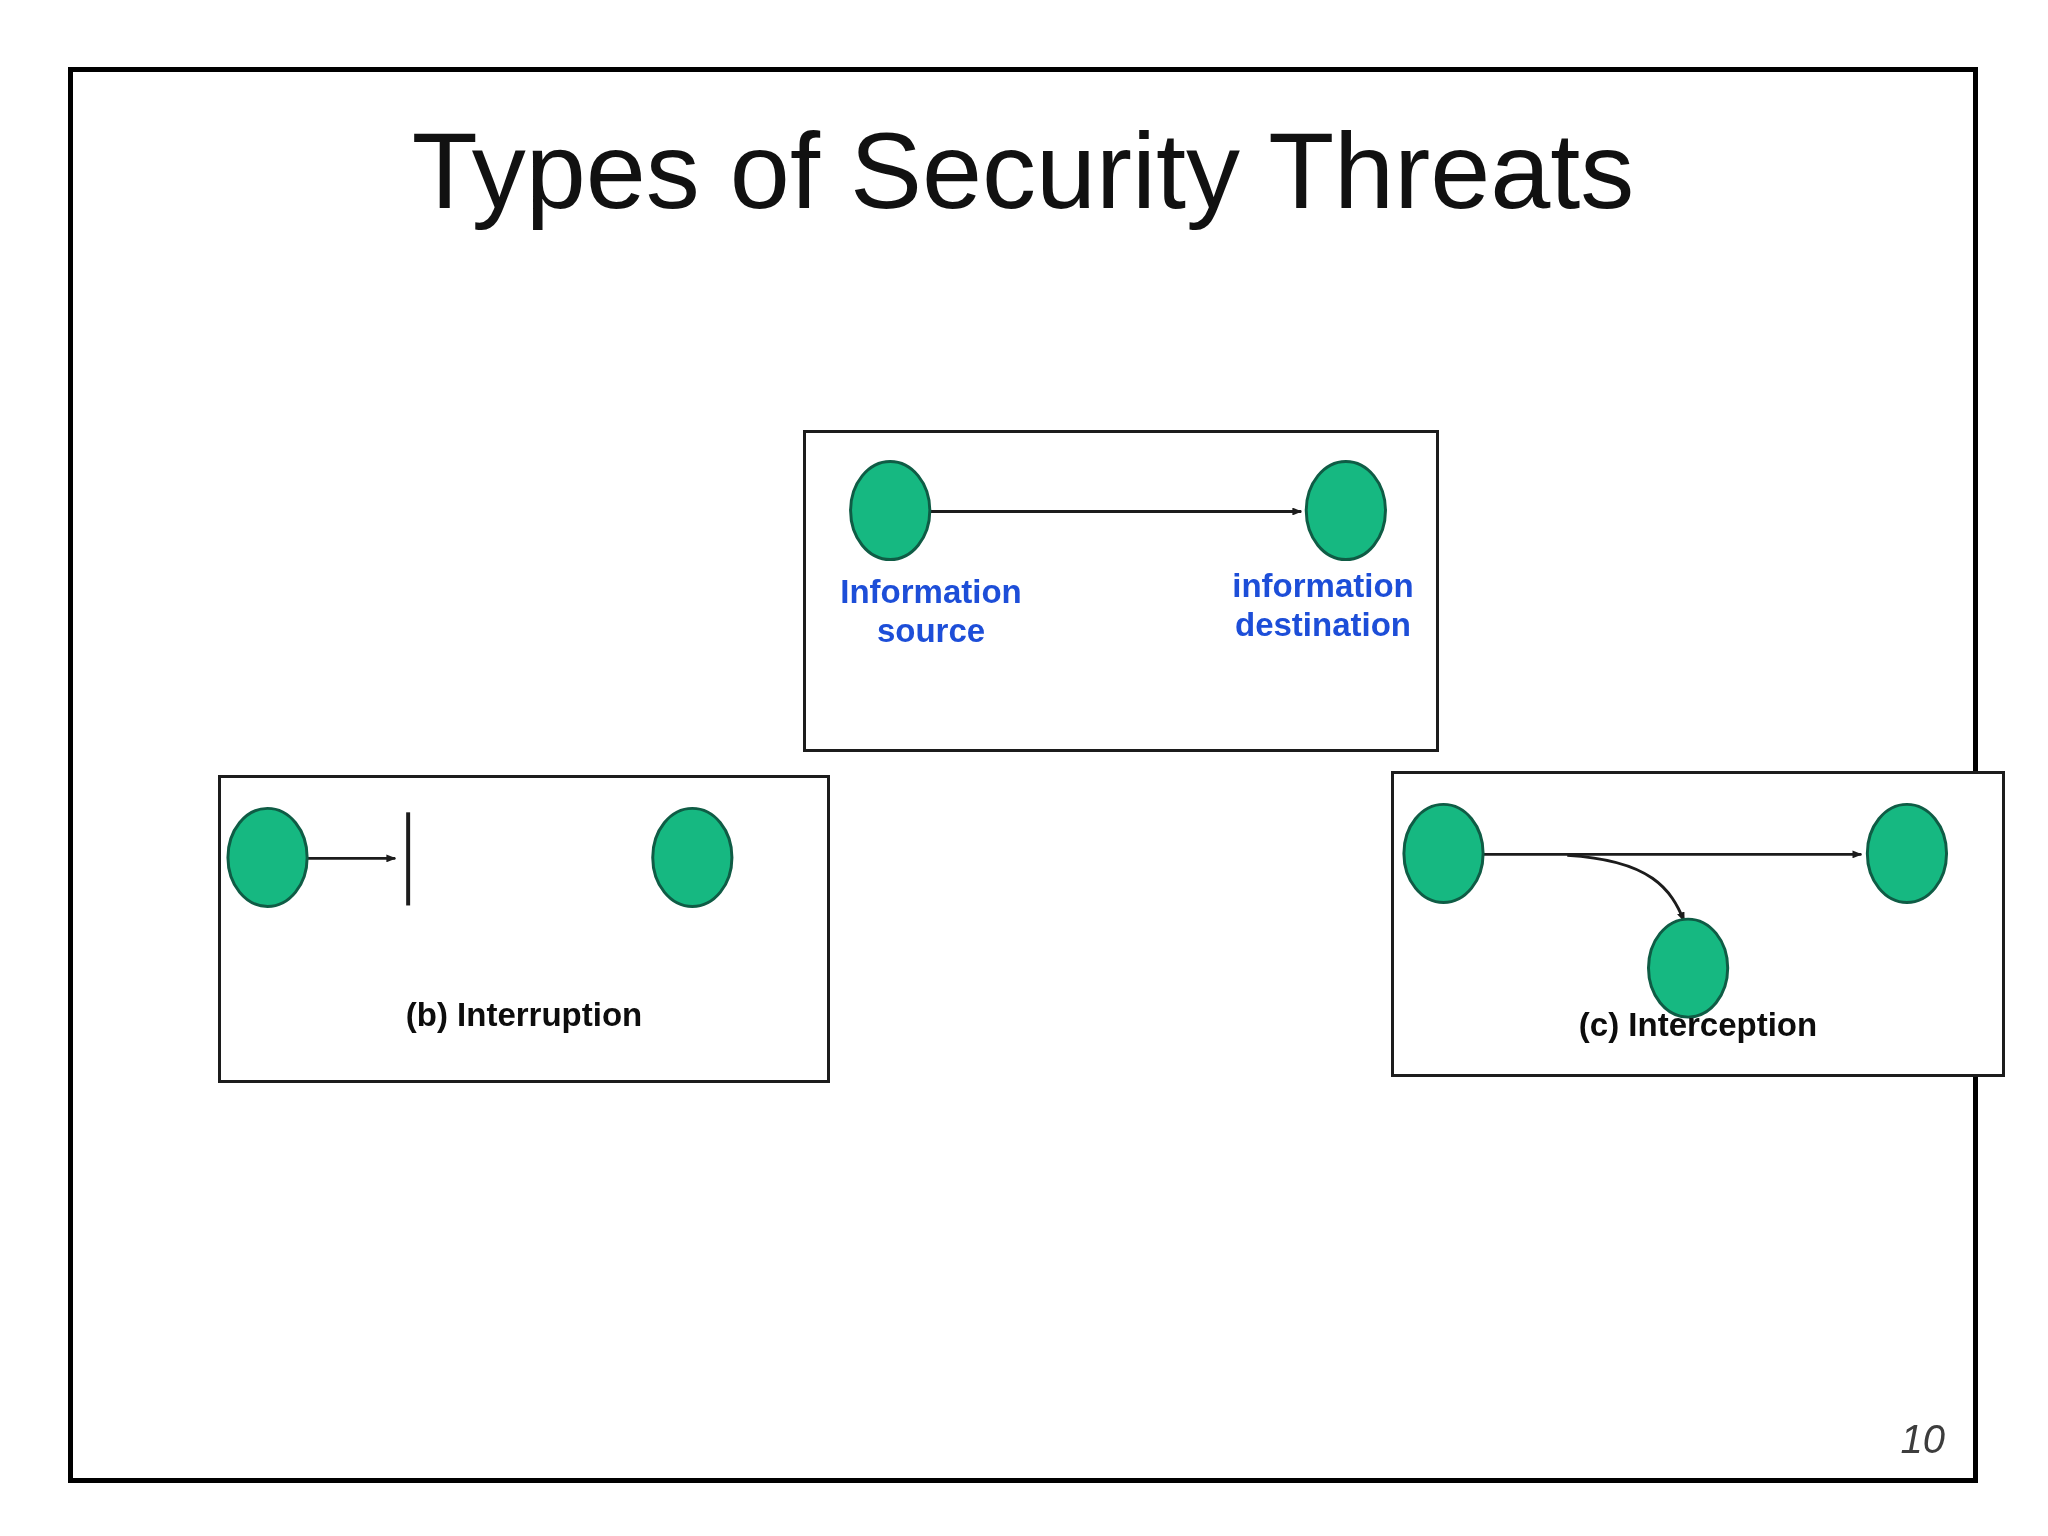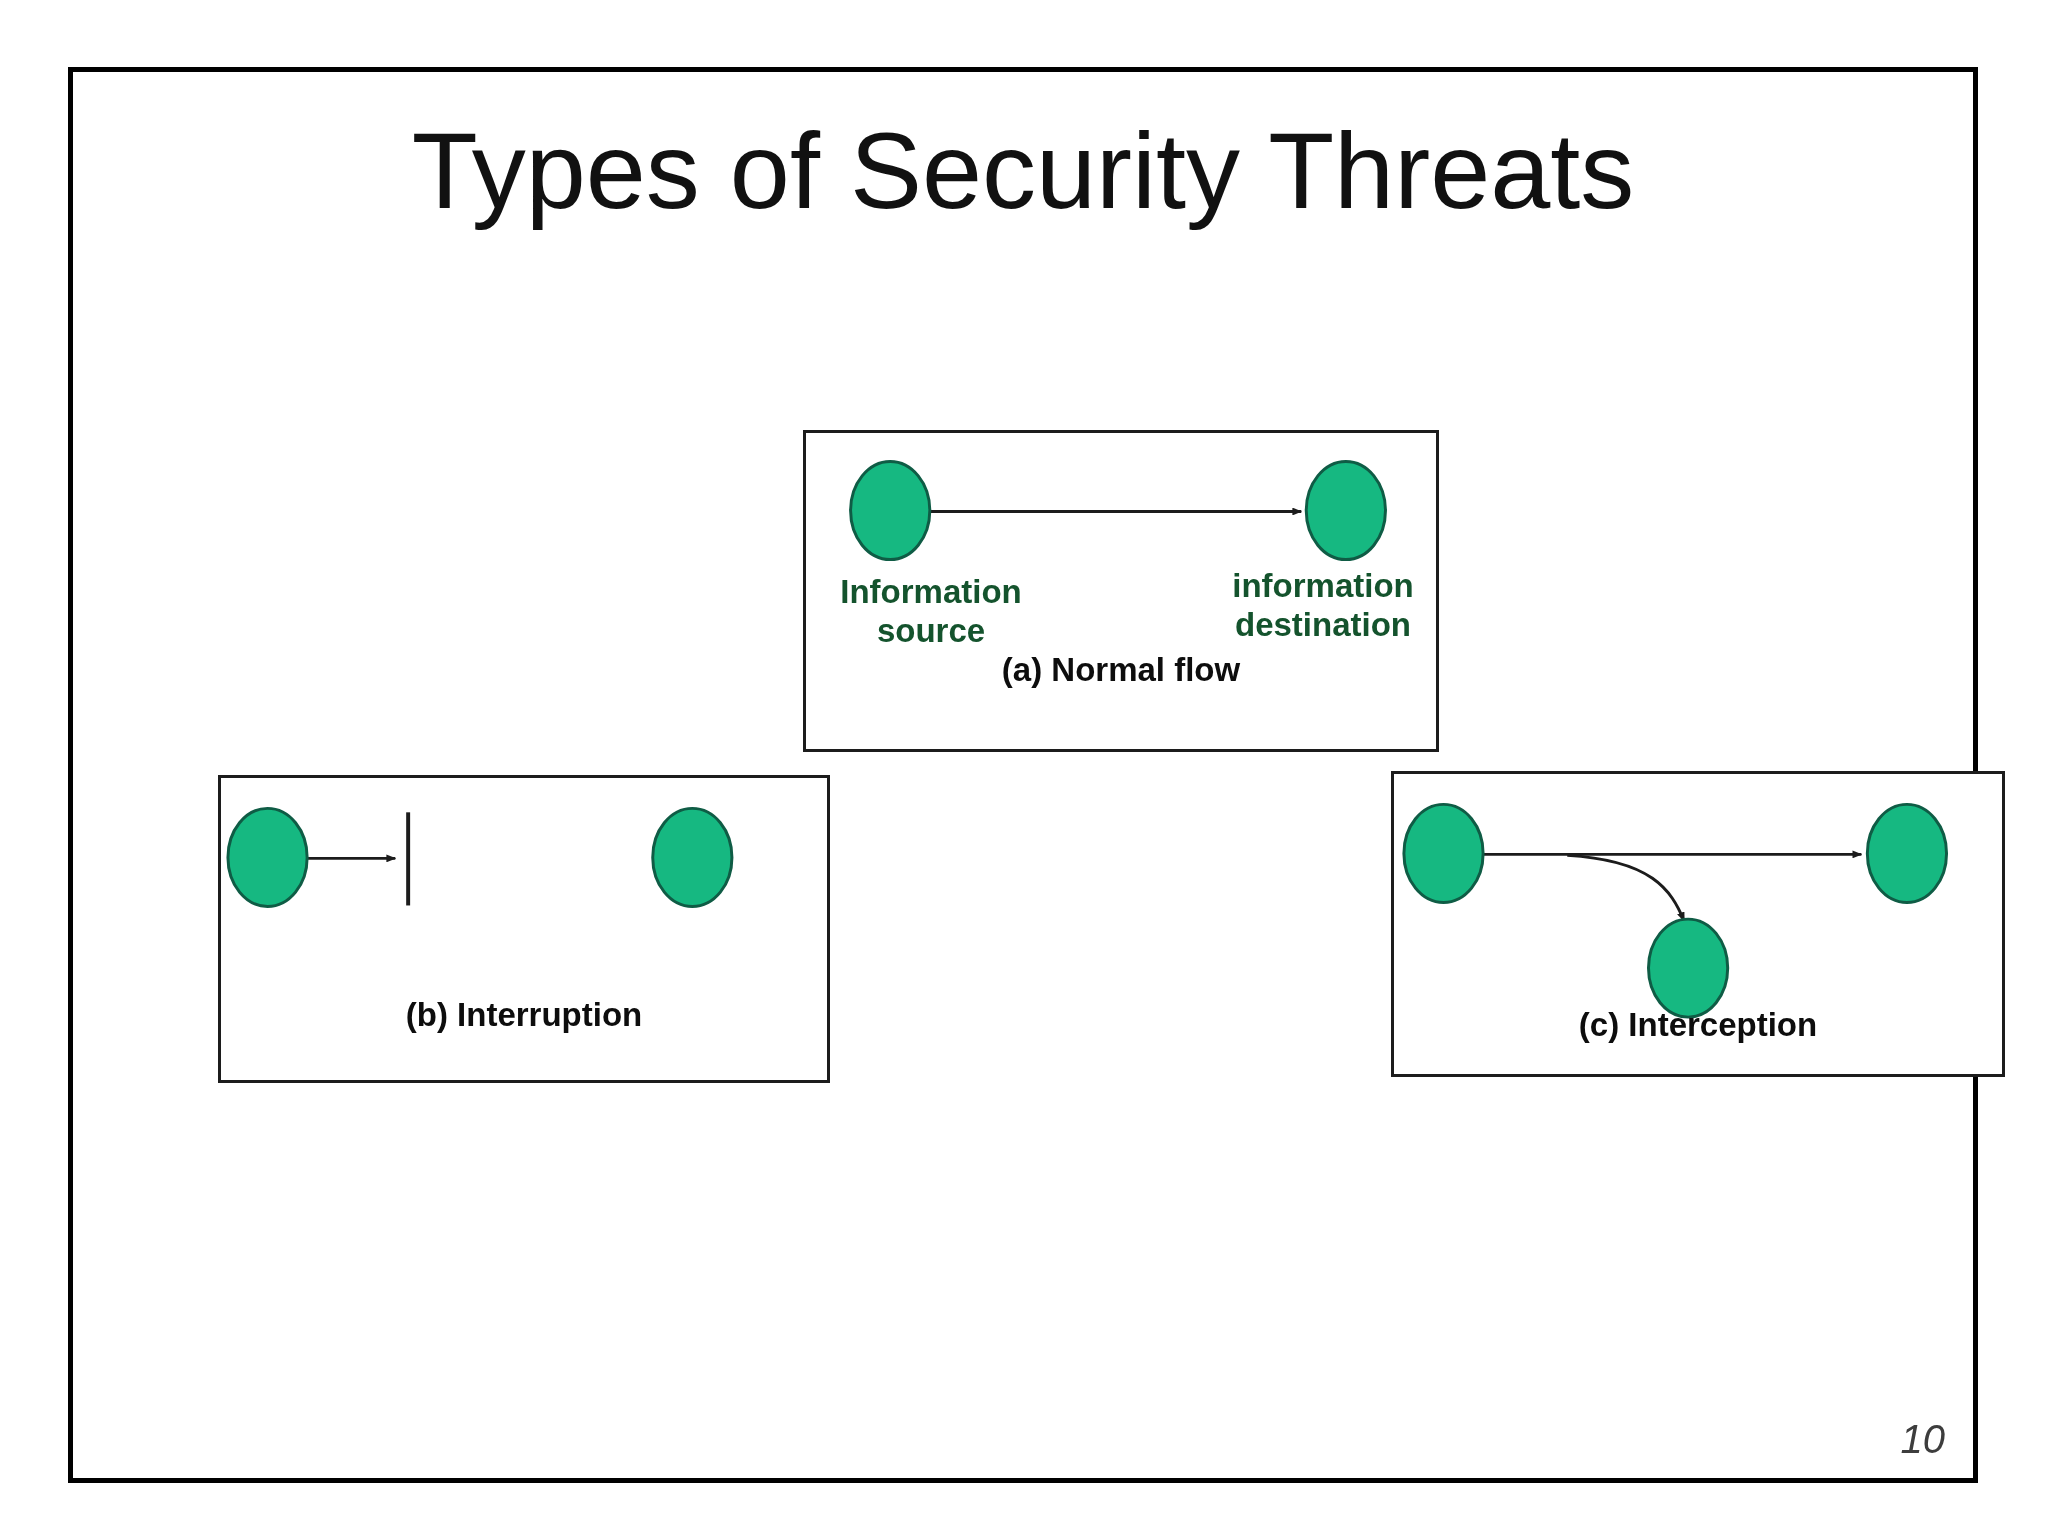--- a/index.html
+++ b/index.html
@@ -70,21 +70,21 @@
     font-size: 33px;
     color: #0d0d0d;
     white-space: nowrap;
   }
   .node-label {
     position: absolute;
     font-family: "Liberation Sans", sans-serif;
     font-weight: bold;
     font-size: 33px;
     line-height: 1.18;
-    color: #14532d;
+    color: #1d4ed8;
     white-space: nowrap;
   }
   
   #panel-a { left: 730px;  top: 358px;  width: 636px; height: 322px; }
   #panel-b { left: 145px;  top: 703px;  width: 612px; height: 308px; }
   #panel-c { left: 1318px; top: 699px;  width: 614px; height: 306px; }
   #panel-d { left: 145px;  top: 1085px; width: 612px; height: 304px; }
   #panel-e { left: 1318px; top: 1085px; width: 614px; height: 304px; }
 
   
@@ -133,21 +133,20 @@
       <div class="node-label" id="label-source">
         <div>Information</div>
         <div>source</div>
       </div>
 
       <div class="node-label" id="label-destination">
         <div>information</div>
         <div>destination</div>
       </div>
 
-      <div class="panel-caption" id="caption-a">(a) Normal flow</div>
     </div>
 
     <div class="panel" id="panel-b">
       <svg class="panel-svg" viewBox="0 0 612 308" preserveAspectRatio="none">
         <defs>
           <marker id="arrowB" markerWidth="10" markerHeight="8" refX="9" refY="4" orient="auto" markerUnits="userSpaceOnUse">
             <path d="M0,0 L10,4 L0,8 z" fill="#1c1c1c"></path>
           </marker>
         </defs>
         <line x1="84" y1="82" x2="176" y2="82" stroke="#1c1c1c" stroke-width="3" marker-end="url(#arrowB)"></line>

